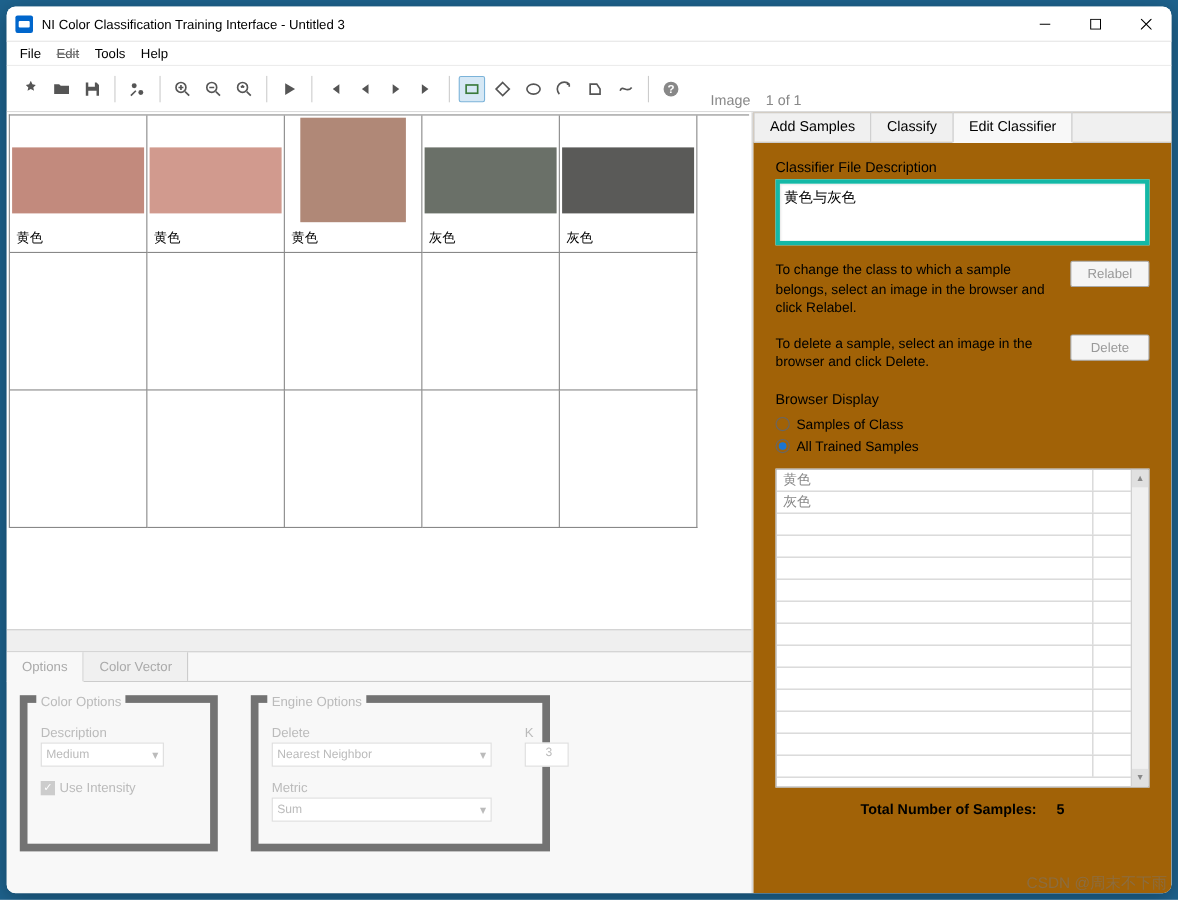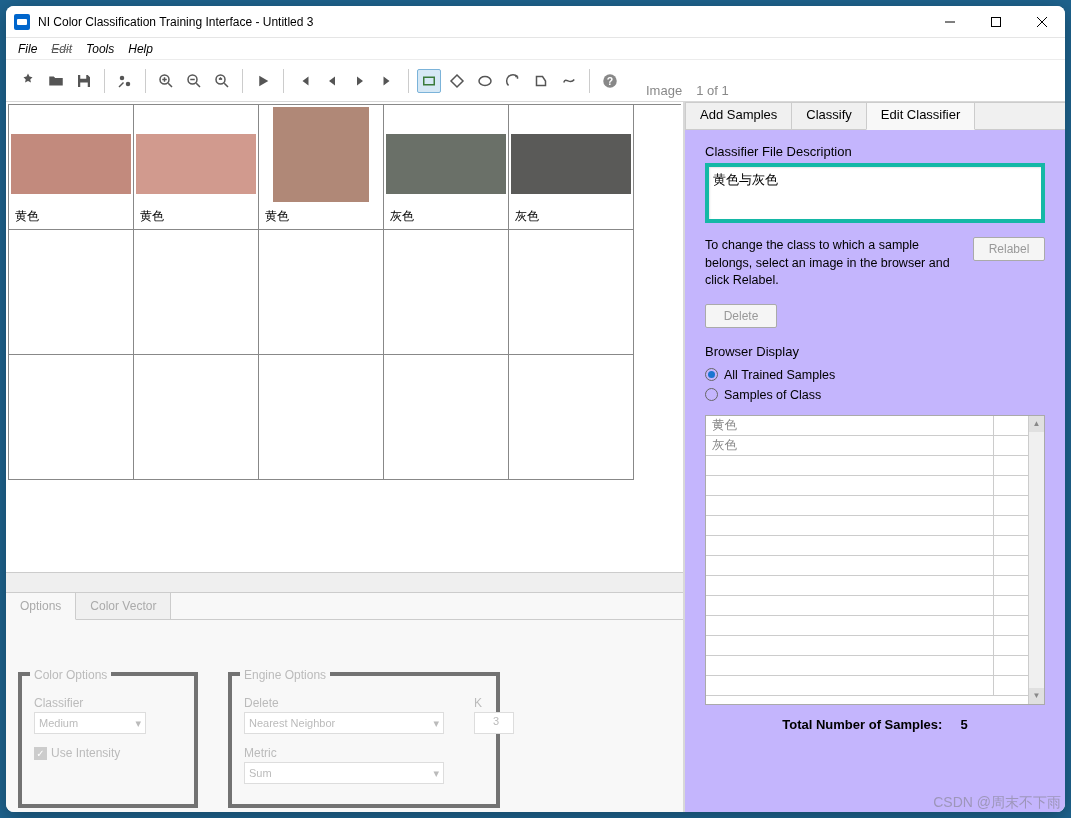--- a/index.html
+++ b/index.html
@@ -5,21 +5,21 @@
 * { box-sizing: border-box; font-family: "Segoe UI", Tahoma, sans-serif; }
 body { margin: 0; background: #1e638e; padding: 6px; }
 .window { width: 1059px; height: 806px; background: #fff; border-radius: 8px; overflow: hidden; display: flex; flex-direction: column; box-shadow: 0 4px 20px rgba(0,0,0,0.3); }
 .titlebar { height: 32px; background: #fff; display: flex; align-items: center; border-bottom: 1px solid #e5e5e5; }
 .titlebar-icon { width: 16px; height: 16px; margin: 0 8px; background: #0066cc; border-radius: 2px; display: flex; align-items: center; justify-content: center; }
 .titlebar-icon::after { content: ""; width: 10px; height: 6px; background: #fff; border-radius: 1px; }
 .titlebar-text { flex: 1; font-size: 12px; color: #000; }
 .titlebar-btns { display: flex; }
 .titlebar-btn { width: 46px; height: 32px; display: flex; align-items: center; justify-content: center; color: #000; }
 .menubar { height: 22px; padding: 0 6px; display: flex; align-items: center; font-size: 12px; gap: 2px; border-bottom: 1px solid #ececec; }
-.menubar-item { padding: 2px 6px; font-style: italic; }
+.menubar-item { padding: 2px 6px; }
 .menubar-item.strike { text-decoration: line-through; text-decoration-color: #888; color: #555; }
 .toolbar { height: 42px; padding: 4px 10px; display: flex; align-items: center; gap: 4px; border-bottom: 1px solid #d8d8d8; }
 .tb-btn { width: 24px; height: 24px; display: flex; align-items: center; justify-content: center; border-radius: 2px; color: #555; }
 .tb-btn svg { width: 18px; height: 18px; }
 .tb-sep { width: 1px; height: 24px; background: #ccc; margin: 0 4px; }
 .tb-text { font-size: 13px; color: #888; margin-left: 20px; margin-top: 20px; }
 .tb-btn.active { background: #d6e8f5; border: 1px solid #7bb3d9; }
 .content { flex: 1; display: flex; overflow: hidden; }
 .left-pane { flex: 1; display: flex; flex-direction: column; border-right: 2px solid #d8d8d8; }
 .browser { flex: 1; background: #fff; padding: 2px; overflow: auto; }
@@ -27,28 +27,28 @@
 .cell { border-right: 1px solid #888; border-bottom: 1px solid #888; display: flex; flex-direction: column; justify-content: flex-end; padding: 2px; }
 .swatch { width: 100%; height: 60px; margin-bottom: 12px; }
 .swatch.tall { height: 100px; width: 80%; margin: 0 auto 4px; }
 .cell-label { font-size: 12px; padding: 2px 4px; }
 .preview { height: 20px; background: #efefef; border-top: 1px solid #ccc; }
 .options-area { height: 220px; background: #f8f8f8; border-top: 1px solid #ccc; }
 .opt-tabs { display: flex; border-bottom: 1px solid #ccc; }
 .opt-tab { padding: 6px 14px; font-size: 12px; color: #aaa; background: #f0f0f0; border-right: 1px solid #ccc; }
 .opt-tab.active { background: #f8f8f8; border-bottom: 1px solid #f8f8f8; margin-bottom: -1px; }
 .opt-body { padding: 12px; display: flex; gap: 30px; color: #bbb; font-size: 12px; }
-.opt-group { border: 4px solid #737373; padding: 8px 12px 20px; position: relative; margin-top: 40px; }
+.opt-group { border: 7px solid #737373; padding: 8px 12px 20px; position: relative; }
 .opt-group-title { position: absolute; top: -8px; left: 8px; background: #f8f8f8; padding: 0 4px; }
 .opt-field { margin-top: 12px; }
 .opt-field label { display: block; margin-bottom: 2px; }
 .opt-select { width: 112px; height: 22px; border: 1px solid #ddd; background: #fff; padding: 2px 4px; font-size: 11px; color: #bbb; display: flex; align-items: center; justify-content: space-between; }
 .opt-check { margin-top: 12px; display: flex; align-items: center; gap: 4px; }
 .opt-chk { width: 13px; height: 13px; background: #ccc; display: flex; align-items: center; justify-content: center; color: #fff; font-size: 10px; }
-.right-pane { width: 380px; display: flex; flex-direction: column; background: #c4b5fd; }
+.right-pane { width: 380px; display: flex; flex-direction: column; background: #a16207; }
 .r-tabs { display: flex; border-bottom: 1px solid #ccc; height: 28px; }
 .r-tab { padding: 4px 14px; font-size: 13px; border: 1px solid #ccc; border-bottom: none; background: #f0f0f0; margin-right: -1px; }
 .r-tab.active { background: #f8f8f8; border-bottom: 1px solid #f8f8f8; margin-bottom: -1px; }
 .r-body { padding: 14px 20px; font-size: 13px; flex: 1; display: flex; flex-direction: column; }
 .r-label { margin-bottom: 4px; }
 .r-textarea { width: 100%; height: 60px; border: 4px solid #14b8a6; padding: 4px; font-size: 13px; resize: none; box-shadow: inset 1px 1px 2px rgba(0,0,0,0.1); }
 .r-row { display: flex; align-items: flex-start; justify-content: space-between; margin-top: 14px; gap: 10px; }
 .r-row p { margin: 0; font-size: 12.5px; line-height: 1.4; flex: 1; }
 .r-btn { width: 72px; height: 24px; border: 1px solid #aaa; background: #f5f5f5; font-size: 12px; color: #999; border-radius: 2px; }
 .r-section-title { margin-top: 16px; margin-bottom: 6px; }
@@ -252,21 +252,21 @@
       <div class="preview"></div>
       <div class="options-area">
         <div class="opt-tabs">
           <div class="opt-tab active">Options</div>
           <div class="opt-tab">Color Vector</div>
         </div>
         <div class="opt-body">
           <div class="opt-group" style="width:180px">
             <div class="opt-group-title">Color Options</div>
             <div class="opt-field">
-              <label>Classifier</label>
+              <label>Description</label>
               <div class="opt-select">
                   <span>Medium</span>
                   <span>▾</span>
                 </div>
             </div>
             <div class="opt-check">
               <div class="opt-chk">✓</div>
               <span>Use Intensity</span>
             </div>
           </div>
@@ -305,30 +305,31 @@
         <div class="r-tab" style="flex:1;border-right:none"></div>
       </div>
       <div class="r-body">
         <div class="r-label">Classifier File Description</div>
         <textarea class="r-textarea" style="">黄色与灰色</textarea>
         <div class="r-row">
           <p>To change the class to which a sample belongs, select an image in the browser and click Relabel.</p>
           <button class="r-btn">Relabel</button>
         </div>
         <div class="r-row">
+          <p>To delete a sample, select an image in the browser and click Delete.</p>
           <button class="r-btn">Delete</button>
         </div>
         <div class="r-section-title">Browser Display</div>
+        <div class="r-radio">
+            <div class="rad"></div>
+            <span>Samples of Class</span>
+          </div>
         <div class="r-radio">
             <div class="rad on"></div>
             <span>All Trained Samples</span>
-          </div>
-        <div class="r-radio">
-            <div class="rad"></div>
-            <span>Samples of Class</span>
           </div>
         <div class="class-table">
           <div id="class-rows">
               <div class="ct-row">
                 <div class="ct-name">黄色</div>
                 <div class="ct-count">3</div>
               </div>
               <div class="ct-row">
                 <div class="ct-name">灰色</div>
                 <div class="ct-count">2</div>

